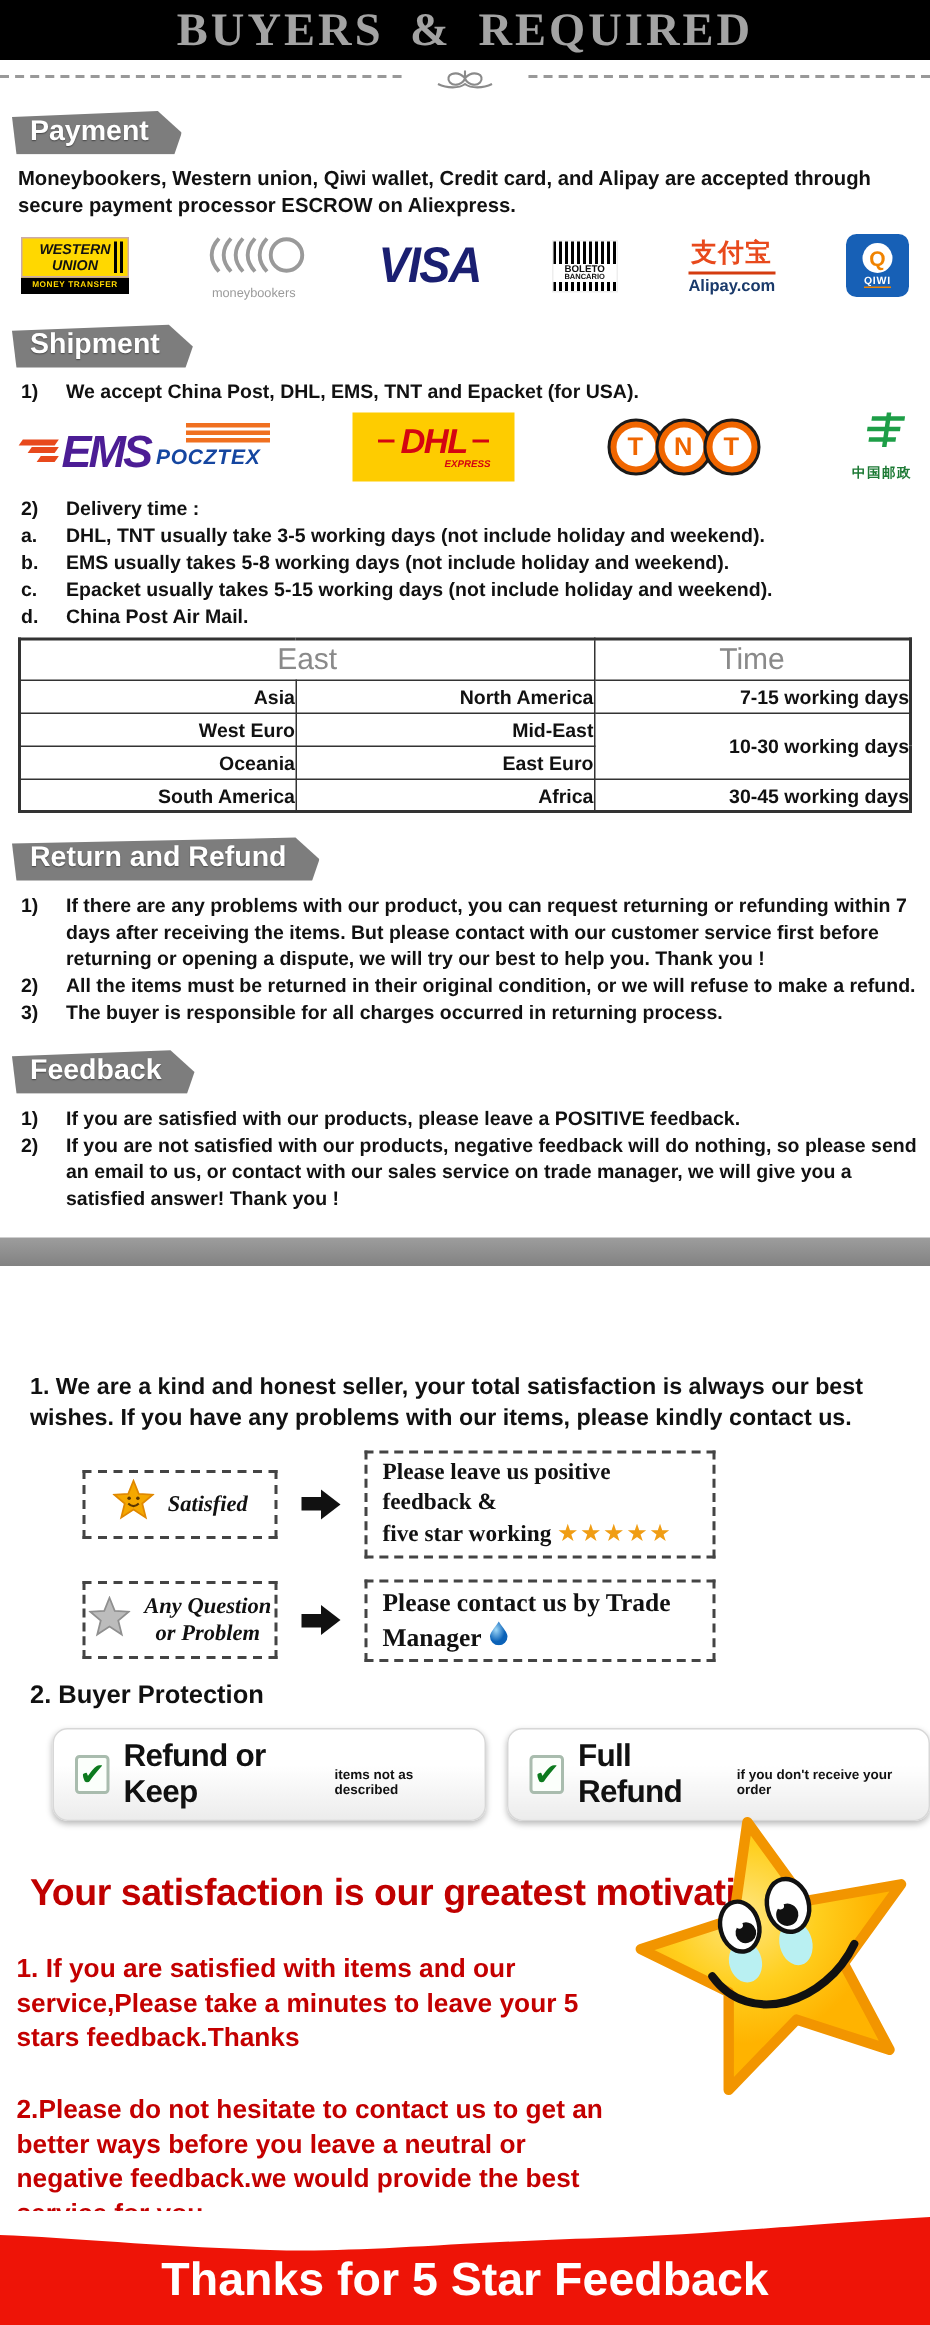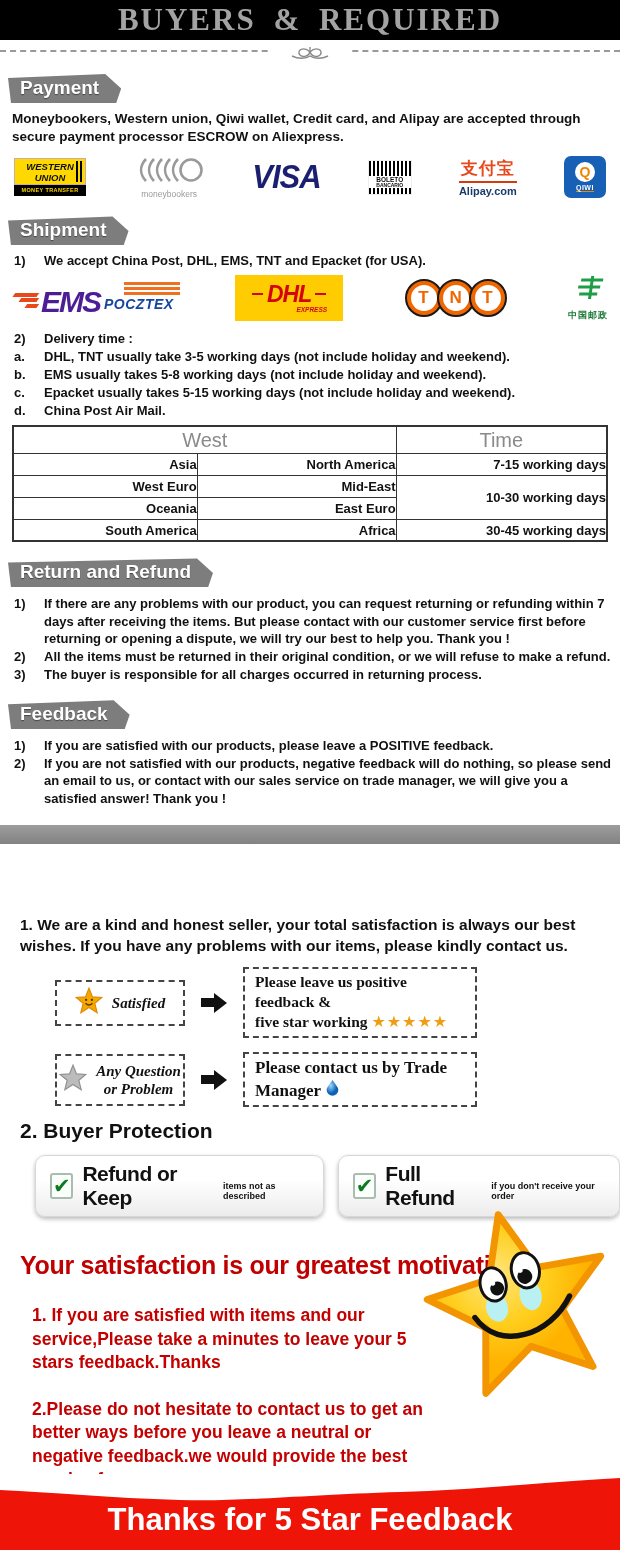--- a/index.html
+++ b/index.html
@@ -84,32 +84,32 @@
   .fb-row { display:flex; align-items:center; margin:10px 0 0 55px; }
   .dash-box { border:2px dashed #444; background:#fff; }
   .small-box { width:130px; height:46px; display:flex; align-items:center; justify-content:center; gap:9px; }
   .big-box { width:234px; min-height:50px; padding:3px 10px; display:flex; flex-direction:column; justify-content:center; }
   .script { font-family:"Liberation Serif", serif; font-style:italic; font-weight:bold; font-size:15px; line-height:1.2; text-align:center; }
   .serif { font-family:"Liberation Serif", serif; font-weight:bold; font-size:15.5px; line-height:1.3; }
   .gold-stars { color:#f09d14; font-size:16px; letter-spacing:1px; font-family:"DejaVu Sans", sans-serif; }
   .arrow { display:inline-flex; align-items:center; margin:0 16px; }
   .arrow .bar { width:13px; height:9px; background:#111; }
   .arrow .head { width:0; height:0; border-top:10px solid transparent; border-bottom:10px solid transparent; border-left:13px solid #111; }
-  .heading2 { margin:12px 0 1px 20px; font-size:21px; font-weight:bold; }
+  .heading2 { margin:12px 0 1px 20px; font-size:17px; font-weight:bold; }
   
   .protect-row { display:flex; gap:14px; margin:12px 0 0 35px; }
   .protect-btn { background:linear-gradient(#ffffff 40%,#ececec); border:1px solid #d7d7d7; border-radius:10px;
                  box-shadow:0 2px 4px rgba(0,0,0,.28); height:62px; display:flex; align-items:center; padding:0 14px; gap:9px; }
   .checkbox { width:26px; height:26px; border:2px solid #a9bcae; background:#fbfffb; color:#0c7a1e; font-size:21px; font-weight:bold;
               display:flex; align-items:center; justify-content:center; border-radius:3px; font-family:"DejaVu Sans", sans-serif; }
   .protect-title { font-size:21px; font-weight:bold; letter-spacing:-.5px; }
   .protect-sub { font-size:9px; font-weight:bold; margin-top:10px; }
   
   .red-heading { color:#c00000; font-size:25px; font-weight:bold; margin:34px 0 0 20px; letter-spacing:-.3px; }
-  .red-para { color:#c40000; font-size:17.5px; font-weight:bold; width:405px; margin:24px 0 0 32px; line-height:1.33; }
+  .red-para { color:#c40000; font-size:17.5px; font-weight:bold; width:405px; margin:24px 0 0 11px; line-height:1.33; }
   
   .ratings { margin:26px 0 0 20px; }
   .rating-row { display:flex; align-items:center; height:28px; }
   .rating-label { font-size:17.5px; font-weight:bold; width:155px; }
   .rating-stars { color:#d4a017; font-size:26px; letter-spacing:5px; line-height:1; font-family:"DejaVu Sans", sans-serif; }
   
   .banner { position:absolute; left:0; right:0; bottom:0; height:76px; background:#ee1407; }
   .banner-wave { position:absolute; top:0; left:0; }
   .banner-text { position:absolute; left:0; right:0; top:28px; text-align:center; color:#ffffff; font-size:31px; font-weight:bold; }
   
@@ -258,21 +258,21 @@
     </div>
 
     <table class="ship-table">
       <colgroup>
           <col style="width:31%">
           <col style="width:33.5%">
           <col style="width:35.5%">
         </colgroup>
       <tbody>
           <tr>
-        <th colspan="2">West</th>
+        <th colspan="2">East</th>
         <th>Time</th>
       </tr>
       <tr>
         <td>Asia</td>
         <td>North America</td>
         <td>7-15 working days</td>
       </tr>
       <tr>
         <td>West Euro</td>
         <td>Mid-East</td>

